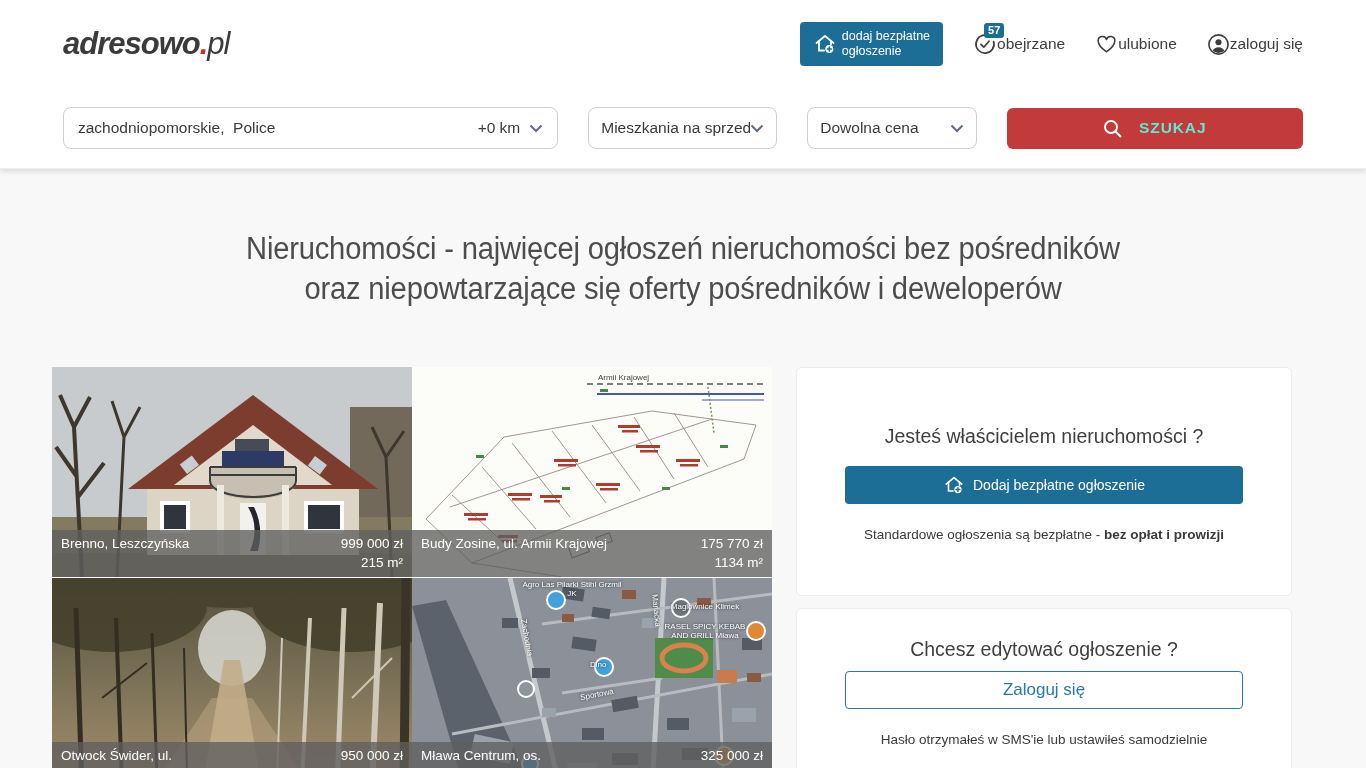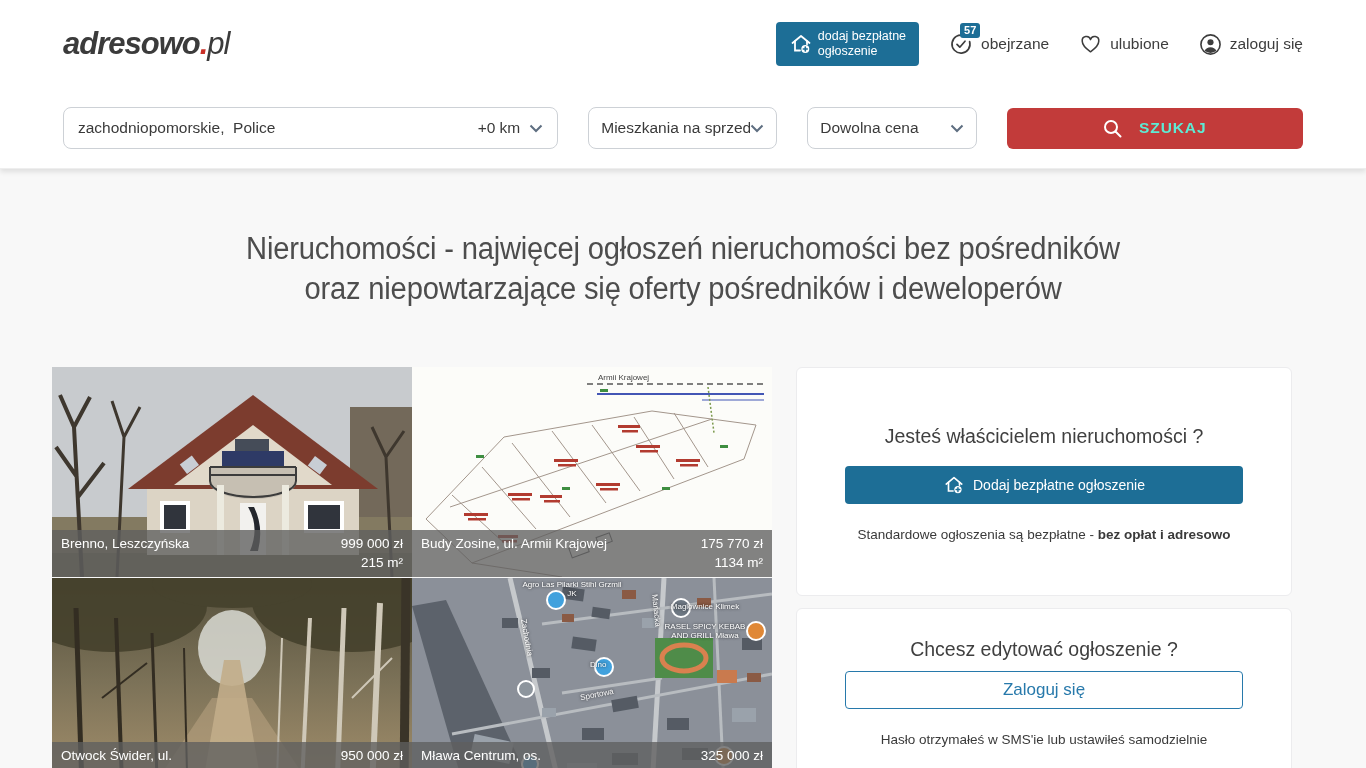--- a/index.html
+++ b/index.html
@@ -14,21 +14,21 @@
   .header { height:88px; display:flex; align-items:center; justify-content:space-between; padding:0 63px; }
   .logo { font-style:italic; font-size:31px; letter-spacing:-1px; cursor:pointer; white-space:nowrap; }
   .logo .l-main { font-weight:700; color:#3b3b3b; }
   .logo .l-dot { font-weight:700; color:#c92f26; }
   .logo .l-tld { font-weight:400; color:#3b3b3b; }
   .header-actions { display:flex; align-items:center; gap:30px; }
   .btn-add { display:flex; align-items:center; gap:5px; background:#1d6e96; border:none; border-radius:4px;
              padding:7px 13px; color:#fff; cursor:pointer; font-family:inherit; text-align:left; }
   .btn-add .txt { font-size:12.5px; line-height:15px; }
   .btn-add .txt span { display:block; }
-  .hlink { display:flex; align-items:center; gap:8px; font-size:15.5px; color:#3d3d3d; cursor:pointer; }
+  .hlink { display:flex; align-items:center; font-size:15.5px; color:#3d3d3d; cursor:pointer; }
   .iconwrap { position:relative; display:flex; }
   .badge { position:absolute; top:-9px; left:11px; background:#1d6e96; color:#fff; font-size:11px; font-weight:700;
            border-radius:3px; padding:1px 4px; line-height:13px; }
   
   .searchbar { display:flex; align-items:center; height:81px; padding:0 63px; gap:30px; border-bottom:1px solid #eee;justify-content:space-between; }
   .field { border:1px solid #cdd1d6; border-radius:8px; height:42px; display:flex; align-items:center; background:#fff; }
   .field.loc { width:501px; padding:0 14px; gap:10px; }
   .field.loc input { border:none; outline:none; flex:1; font-size:15.5px; color:#3a3a3a; font-family:inherit; background:transparent; padding:0; }
   .radius { display:flex; align-items:center; gap:9px; font-size:15.5px; color:#3a3a3a; cursor:pointer; white-space:nowrap; }
   .field.sel { padding:0 12px; justify-content:space-between; font-size:15.5px; color:#3a3a3a; cursor:pointer; }
@@ -389,21 +389,21 @@
               <path d="M3.5 11 L12 4 L20.5 11" stroke="#fff" stroke-width="1.8" stroke-linecap="round" stroke-linejoin="round"></path>
               <path d="M6 9.2 V18.5 H11" stroke="#fff" stroke-width="1.8" stroke-linecap="round"></path>
               <path d="M18 9.2 V12.2" stroke="#fff" stroke-width="1.8" stroke-linecap="round"></path>
               <circle cx="16.3" cy="17" r="4" fill="#fff"></circle>
               <path d="M16.3 15 v4 M14.3 17 h4" stroke="#1d6e96" stroke-width="1.6" stroke-linecap="round"></path>
             </svg>
           </span>
           <span>Dodaj bezpłatne ogłoszenie</span>
         </button>
         <div class="note">
-          <span>Standardowe ogłoszenia są bezpłatne - </span><b>bez opłat i adresowo</b>
+          <span>Standardowe ogłoszenia są bezpłatne - </span><b>bez opłat i prowizji</b>
         </div>
       </div>
 
       <div class="card card-edit">
         <h2>Chcesz edytować ogłoszenie ?</h2>
         <button class="btn-outline">
           <span>Zaloguj się</span>
         </button>
         <div class="note">Hasło otrzymałeś w SMS'ie lub ustawiłeś samodzielnie</div>
       </div>

